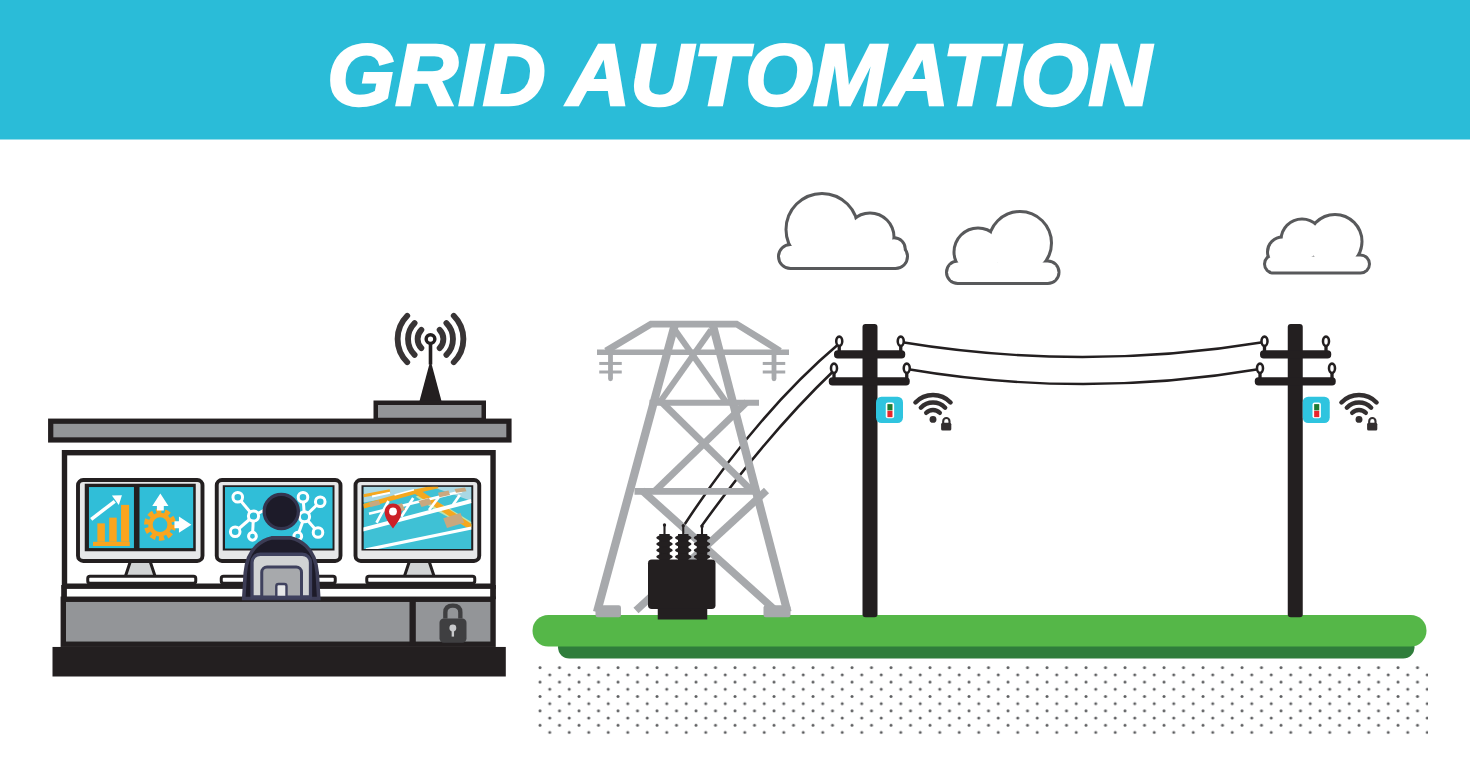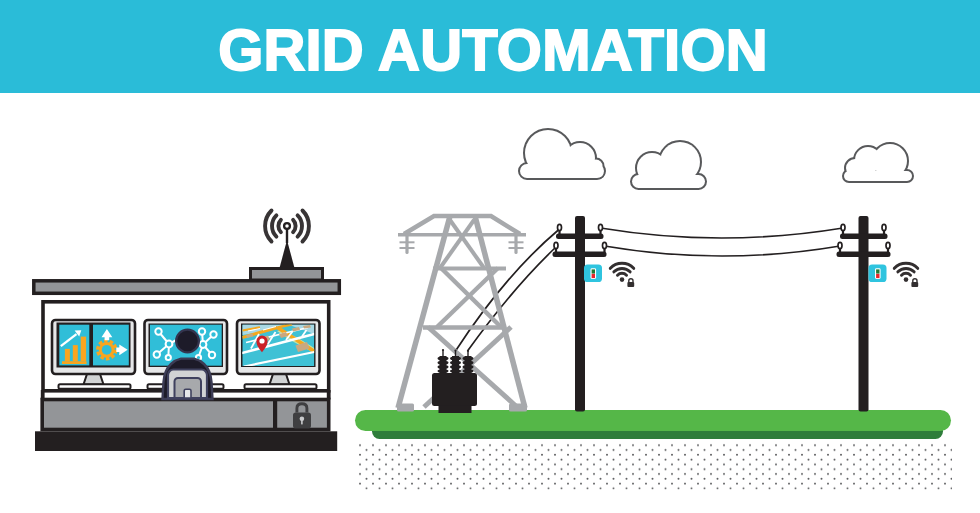--- a/index.html
+++ b/index.html
@@ -1,16 +1,16 @@
 <!DOCTYPE html>
 <html><head>
 <meta charset="utf-8">
 <style>
   html,body{margin:0;padding:0;background:#ffffff;}
-  #stage{position:relative;width:980px;height:513px;overflow:hidden;background:#fff;}
+  #stage{position:relative;width:980px;height:513px;overflow:hidden;background:#fff;font-style:italic;}
   svg{display:block;}
 </style>
 </head>
 <body>
 <div id="stage">
 <svg width="980" height="513" viewBox="0 0 980 513" xmlns="http://www.w3.org/2000/svg">
 
   <rect x="0" y="0" width="980" height="93" fill="#2ABCD8"></rect>
   <text x="493" y="70" text-anchor="middle" font-family="Liberation Sans, sans-serif" font-weight="bold" font-size="58" letter-spacing="0.2" fill="#ffffff" stroke="#ffffff" stroke-width="1.8">GRID AUTOMATION</text>
 

